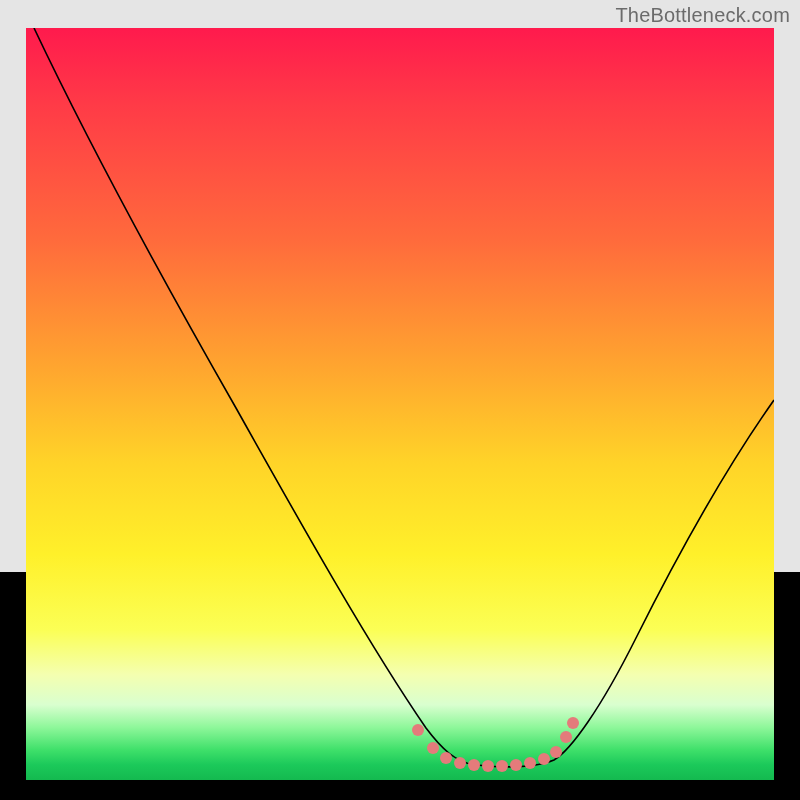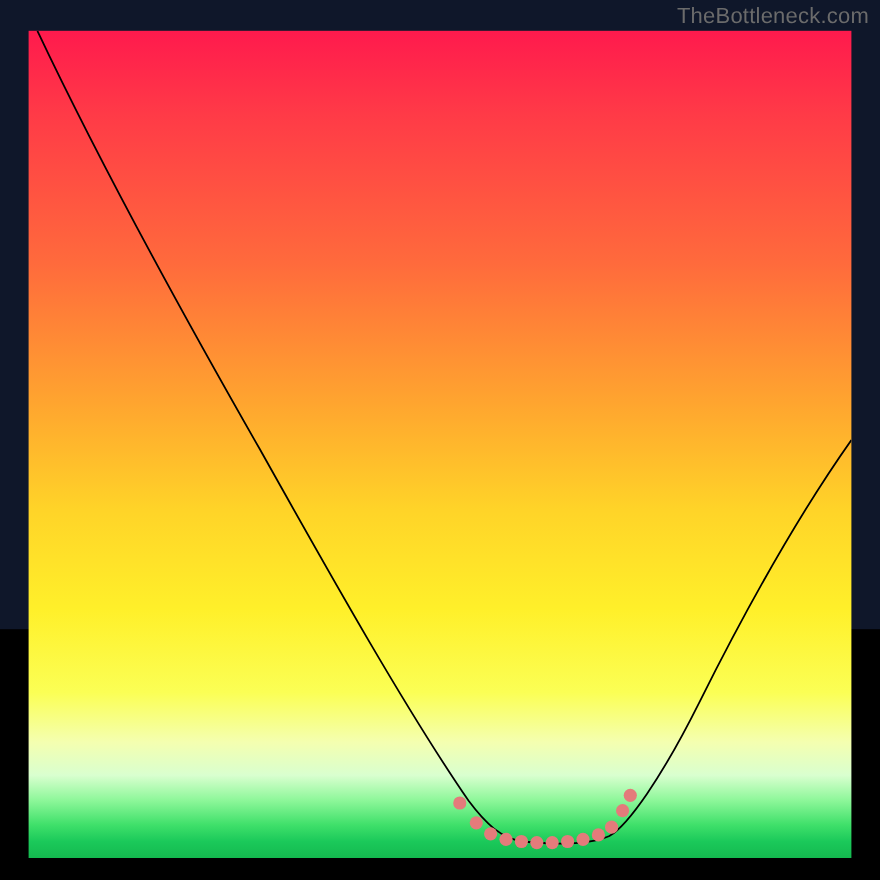--- a/index.html
+++ b/index.html
@@ -8,21 +8,21 @@
     width: 800px;
     height: 800px;
     background: #000;
     overflow: hidden;
     font-family: Arial, Helvetica, sans-serif;
   }
   .frame {
     position: relative;
     width: 800px;
     height: 572px;
-    background: #0f172a;
+    background: #e5e5e5;
   }
   .plot {
     position: absolute;
     left: 26px;
     top: 28px;
     width: 748px;
     height: 752px;
     
     background: linear-gradient(
       to bottom,

